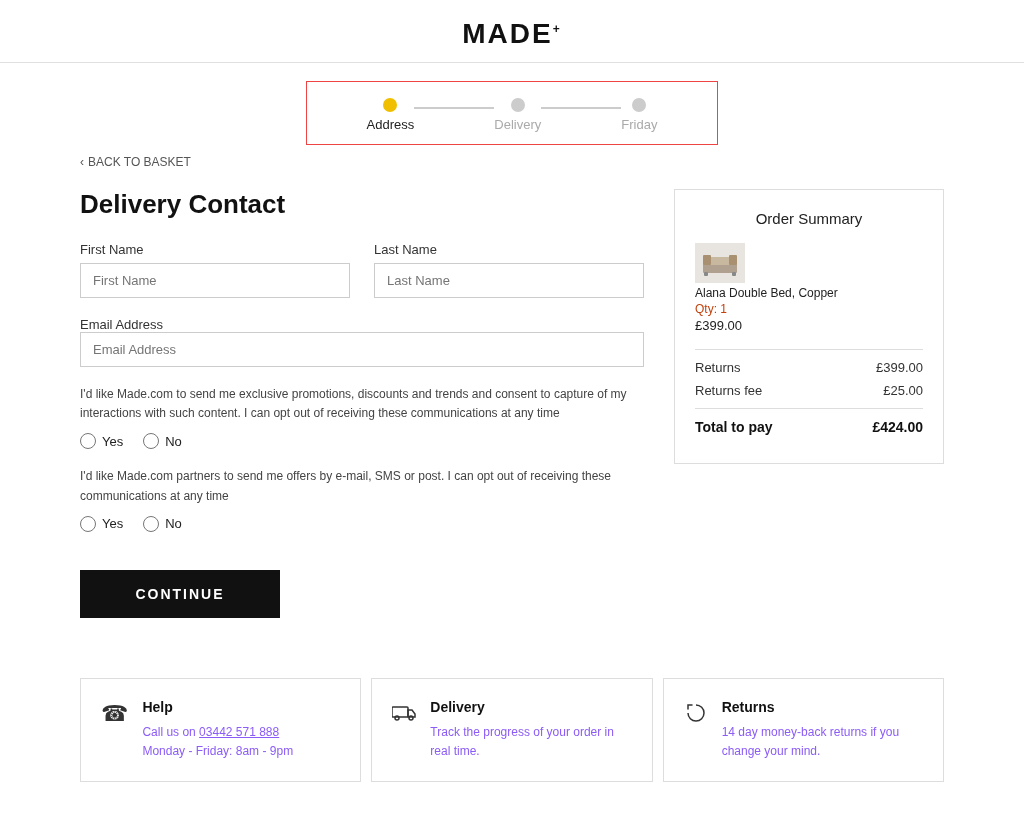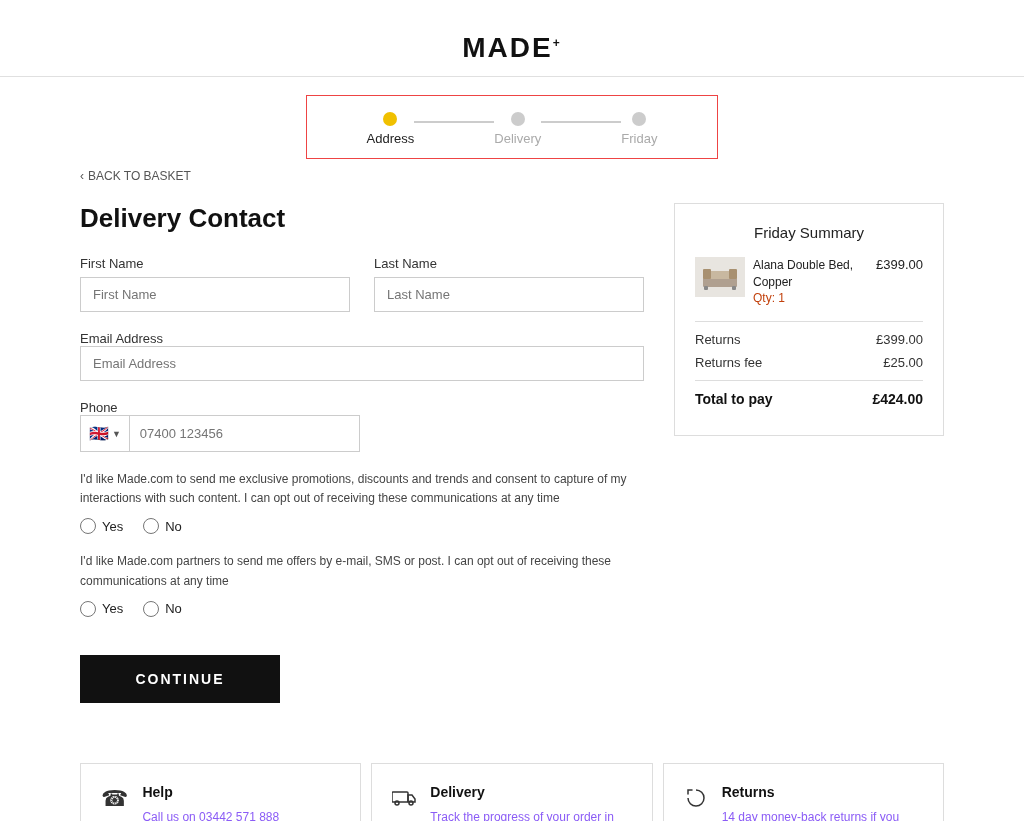--- a/index.html
+++ b/index.html
@@ -1,19 +1,19 @@
 <!DOCTYPE html>
 <html><head>
   <meta charset="utf-8">
   <style>
     * { box-sizing: border-box; margin: 0; padding: 0; }
     body { font-family: Arial, Helvetica, sans-serif; background: #fff; color: #222; font-size: 14px; }
 
     
-    .header { text-align: center; padding: 32px 0 12px; border-bottom: 1px solid #e0e0e0; }
+    .header { text-align: center; padding: 18px 0 12px; border-bottom: 1px solid #e0e0e0; }
     .logo { font-size: 28px; font-weight: 900; letter-spacing: 2px; color: #111; }
     .logo sup { font-size: 12px; vertical-align: super; }
 
     
     .progress-wrapper { display: flex; justify-content: center; margin: 18px 0 0; }
     .progress-bar-box { border: 1.5px solid #e44; padding: 16px 60px 12px; display: flex; align-items: center; gap: 0; }
     .progress-step { display: flex; flex-direction: column; align-items: center; position: relative; }
     .progress-step .dot { width: 14px; height: 14px; border-radius: 50%; }
     .dot-active { background: #f0c000; }
     .dot-inactive { background: #ccc; }
@@ -54,21 +54,21 @@
     .radio-row { display: flex; gap: 20px; align-items: center; }
     .radio-label { display: flex; align-items: center; gap: 6px; font-size: 13px; cursor: pointer; }
     .radio-label input[type="radio"] { accent-color: #111; width: 16px; height: 16px; }
 
     
     .continue-btn { background: #111; color: #fff; border: none; padding: 16px 0; width: 200px; font-size: 14px; letter-spacing: 2px; cursor: pointer; margin-top: 20px; font-weight: bold; }
 
     
     .order-summary-box { border: 1px solid #ddd; padding: 20px; }
     .order-summary-title { text-align: center; font-size: 15px; font-weight: normal; margin-bottom: 16px; color: #222; }
-    .order-item { display: flex; align-items: flex-start; gap: 8px; margin-bottom: 16px; }
+    .order-item { display: flex; align-items: flex-start; gap: 2px; margin-bottom: 16px; flex-direction: column; }
     .order-item-img { width: 50px; height: 40px; background: #e8e5e0; display: flex; align-items: center; justify-content: center; flex-shrink: 0; }
     .bed-icon-svg { width: 38px; height: 28px; }
     .order-item-details { flex: 1; }
     .order-item-name { font-size: 12px; color: #222; line-height: 1.4; }
     .order-item-qty { font-size: 12px; color: #c2410c; }
     .order-item-price { font-size: 13px; color: #222; }
     .divider { border: none; border-top: 1px solid #ddd; margin: 10px 0; }
     .summary-row { display: flex; justify-content: space-between; font-size: 13px; margin-bottom: 8px; color: #333; }
     .summary-row.total { font-weight: bold; color: #111; font-size: 14px; }
 
@@ -133,30 +133,20 @@
       </div>
     </div>
 
     
     <div class="form-group-full">
       <label class="form-label">Email Address</label>
       <input class="form-input" type="email" placeholder="Email Address" style="">
     </div>
 
     
-    <div class="form-group-full">
-      <label class="form-label">Phone</label>
-      <div class="phone-row">
-        <div class="flag-select">
-          <span class="flag">🇬🇧</span>
-          <span class="chevron-small">▼</span>
-        </div>
-        <input class="phone-input" type="tel" placeholder="07400 123456" style="">
-      </div>
-    </div>
 
     
     <div class="consent-block">
       <p class="consent-text">I'd like Made.com to send me exclusive promotions, discounts and trends and consent to capture of my interactions with such content. I can opt out of receiving these communications at any time</p>
       <div class="radio-row">
         <label class="radio-label">
           <input type="radio" name="consent1" value="yes" style="">
           <span>Yes</span>
         </label>
         <label class="radio-label">
@@ -180,21 +170,21 @@
         </label>
       </div>
     </div>
 
     
     <button class="continue-btn">CONTINUE</button>
   </div>
 
   <div class="right-col">
     <div class="order-summary-box">
-      <h3 class="order-summary-title">Friday Summary</h3>
+      <h3 class="order-summary-title">Order Summary</h3>
 
       <div class="order-item">
         <div class="order-item-img">
           <svg class="bed-icon-svg" viewBox="0 0 38 28" fill="none" xmlns="http://www.w3.org/2000/svg">
             <rect x="2" y="14" width="34" height="10" rx="1" fill="#b0a090"></rect>
             <rect x="2" y="8" width="34" height="8" rx="1" fill="#c8b8a0"></rect>
             <rect x="2" y="6" width="8" height="10" rx="1" fill="#a89070"></rect>
             <rect x="28" y="6" width="8" height="10" rx="1" fill="#a89070"></rect>
             <rect x="3" y="23" width="4" height="4" rx="1" fill="#888"></rect>
             <rect x="31" y="23" width="4" height="4" rx="1" fill="#888"></rect>

